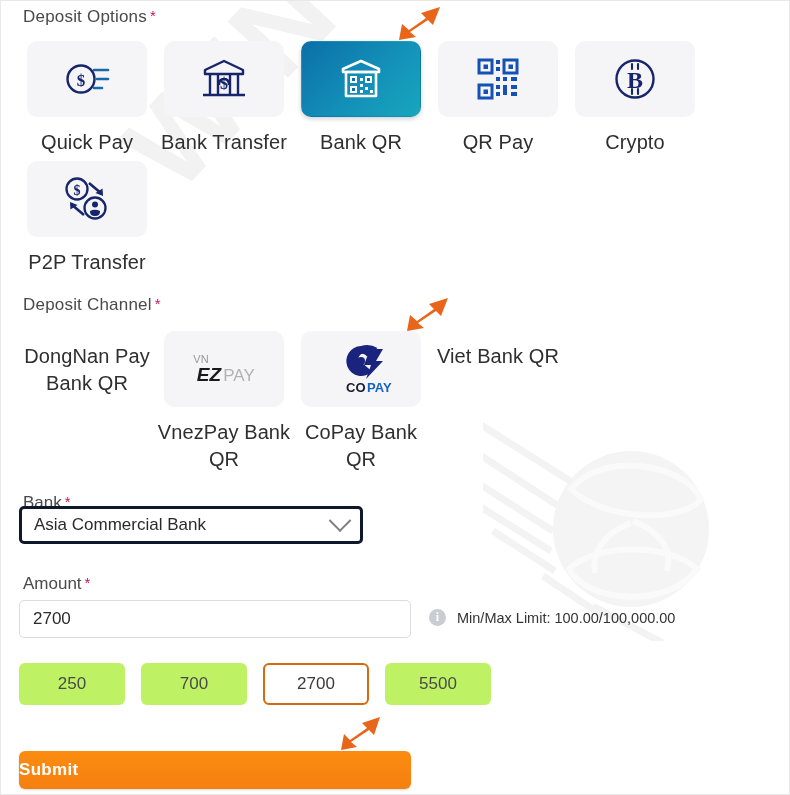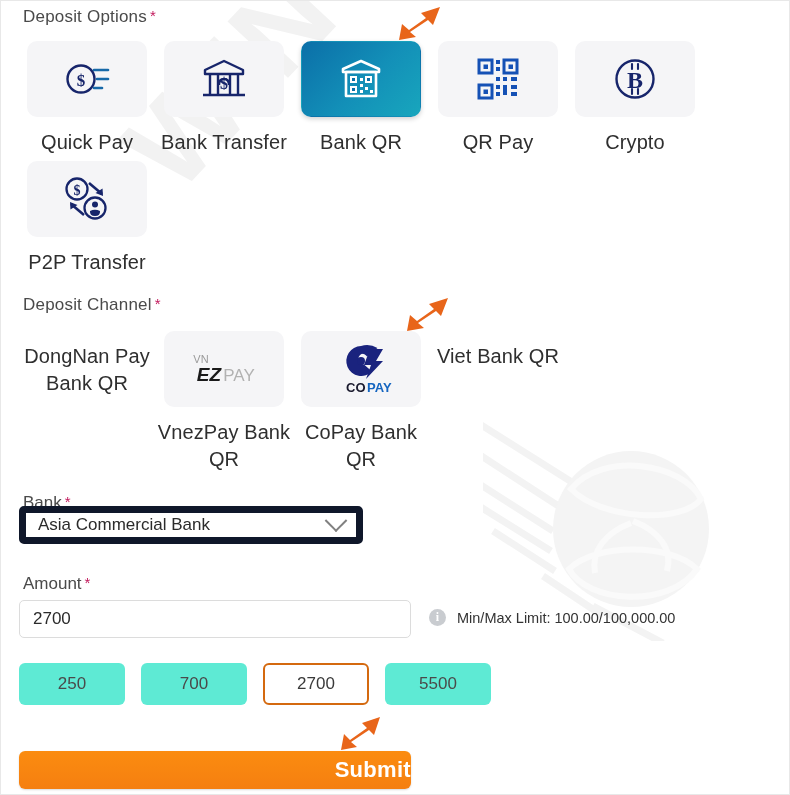--- a/index.html
+++ b/index.html
@@ -113,21 +113,21 @@
   
   .field-label {
     position: absolute;
     font-size: 17px;
     color: #4a4a4a;
   }
   .select-box {
     position: absolute;
     box-sizing: border-box;
     background: #ffffff;
-    border: 7px solid #0f172a;
+    border: 3px solid #0f172a;
     border-radius: 5px;
     display: flex;
     align-items: center;
     padding: 0 12px;
     font-size: 17px;
     color: #2b2b2b;
   }
   .select-box .val { flex: 1; }
   .chev {
     width: 14px; height: 14px;
@@ -171,21 +171,21 @@
     font-family: "Liberation Serif", serif;
   }
 
   
   .chips { position: absolute; display: flex; }
   .chip {
     width: 106px;
     height: 42px;
     margin-right: 16px;
     border-radius: 6px;
-    background: #5eead4;
+    background: #bef264;
     border: 1px solid transparent;
     box-sizing: border-box;
     display: flex;
     align-items: center;
     justify-content: center;
     font-size: 17px;
     color: #4a4a4a;
   }
   .chip.active {
     background: #ffffff;
@@ -193,25 +193,25 @@
     color: #3a3a3a;
   }
 
   
   .submit {
     position: absolute;
     box-sizing: border-box;
     background: linear-gradient(180deg,#fb8c10 0%, #f57f10 100%);
     border-radius: 6px;
     color: #ffffff;
-    font-size: 22px;
+    font-size: 17px;
     font-weight: 700;
     display: flex;
     align-items: center;
-    justify-content: flex-end;
+    justify-content: flex-start;
     letter-spacing: .3px;
     box-shadow: 0 1px 2px rgba(0,0,0,.15);
   }
 
   
   .arrow { position: absolute; pointer-events: none; }
 </style>
 </head>
 <body>
 

